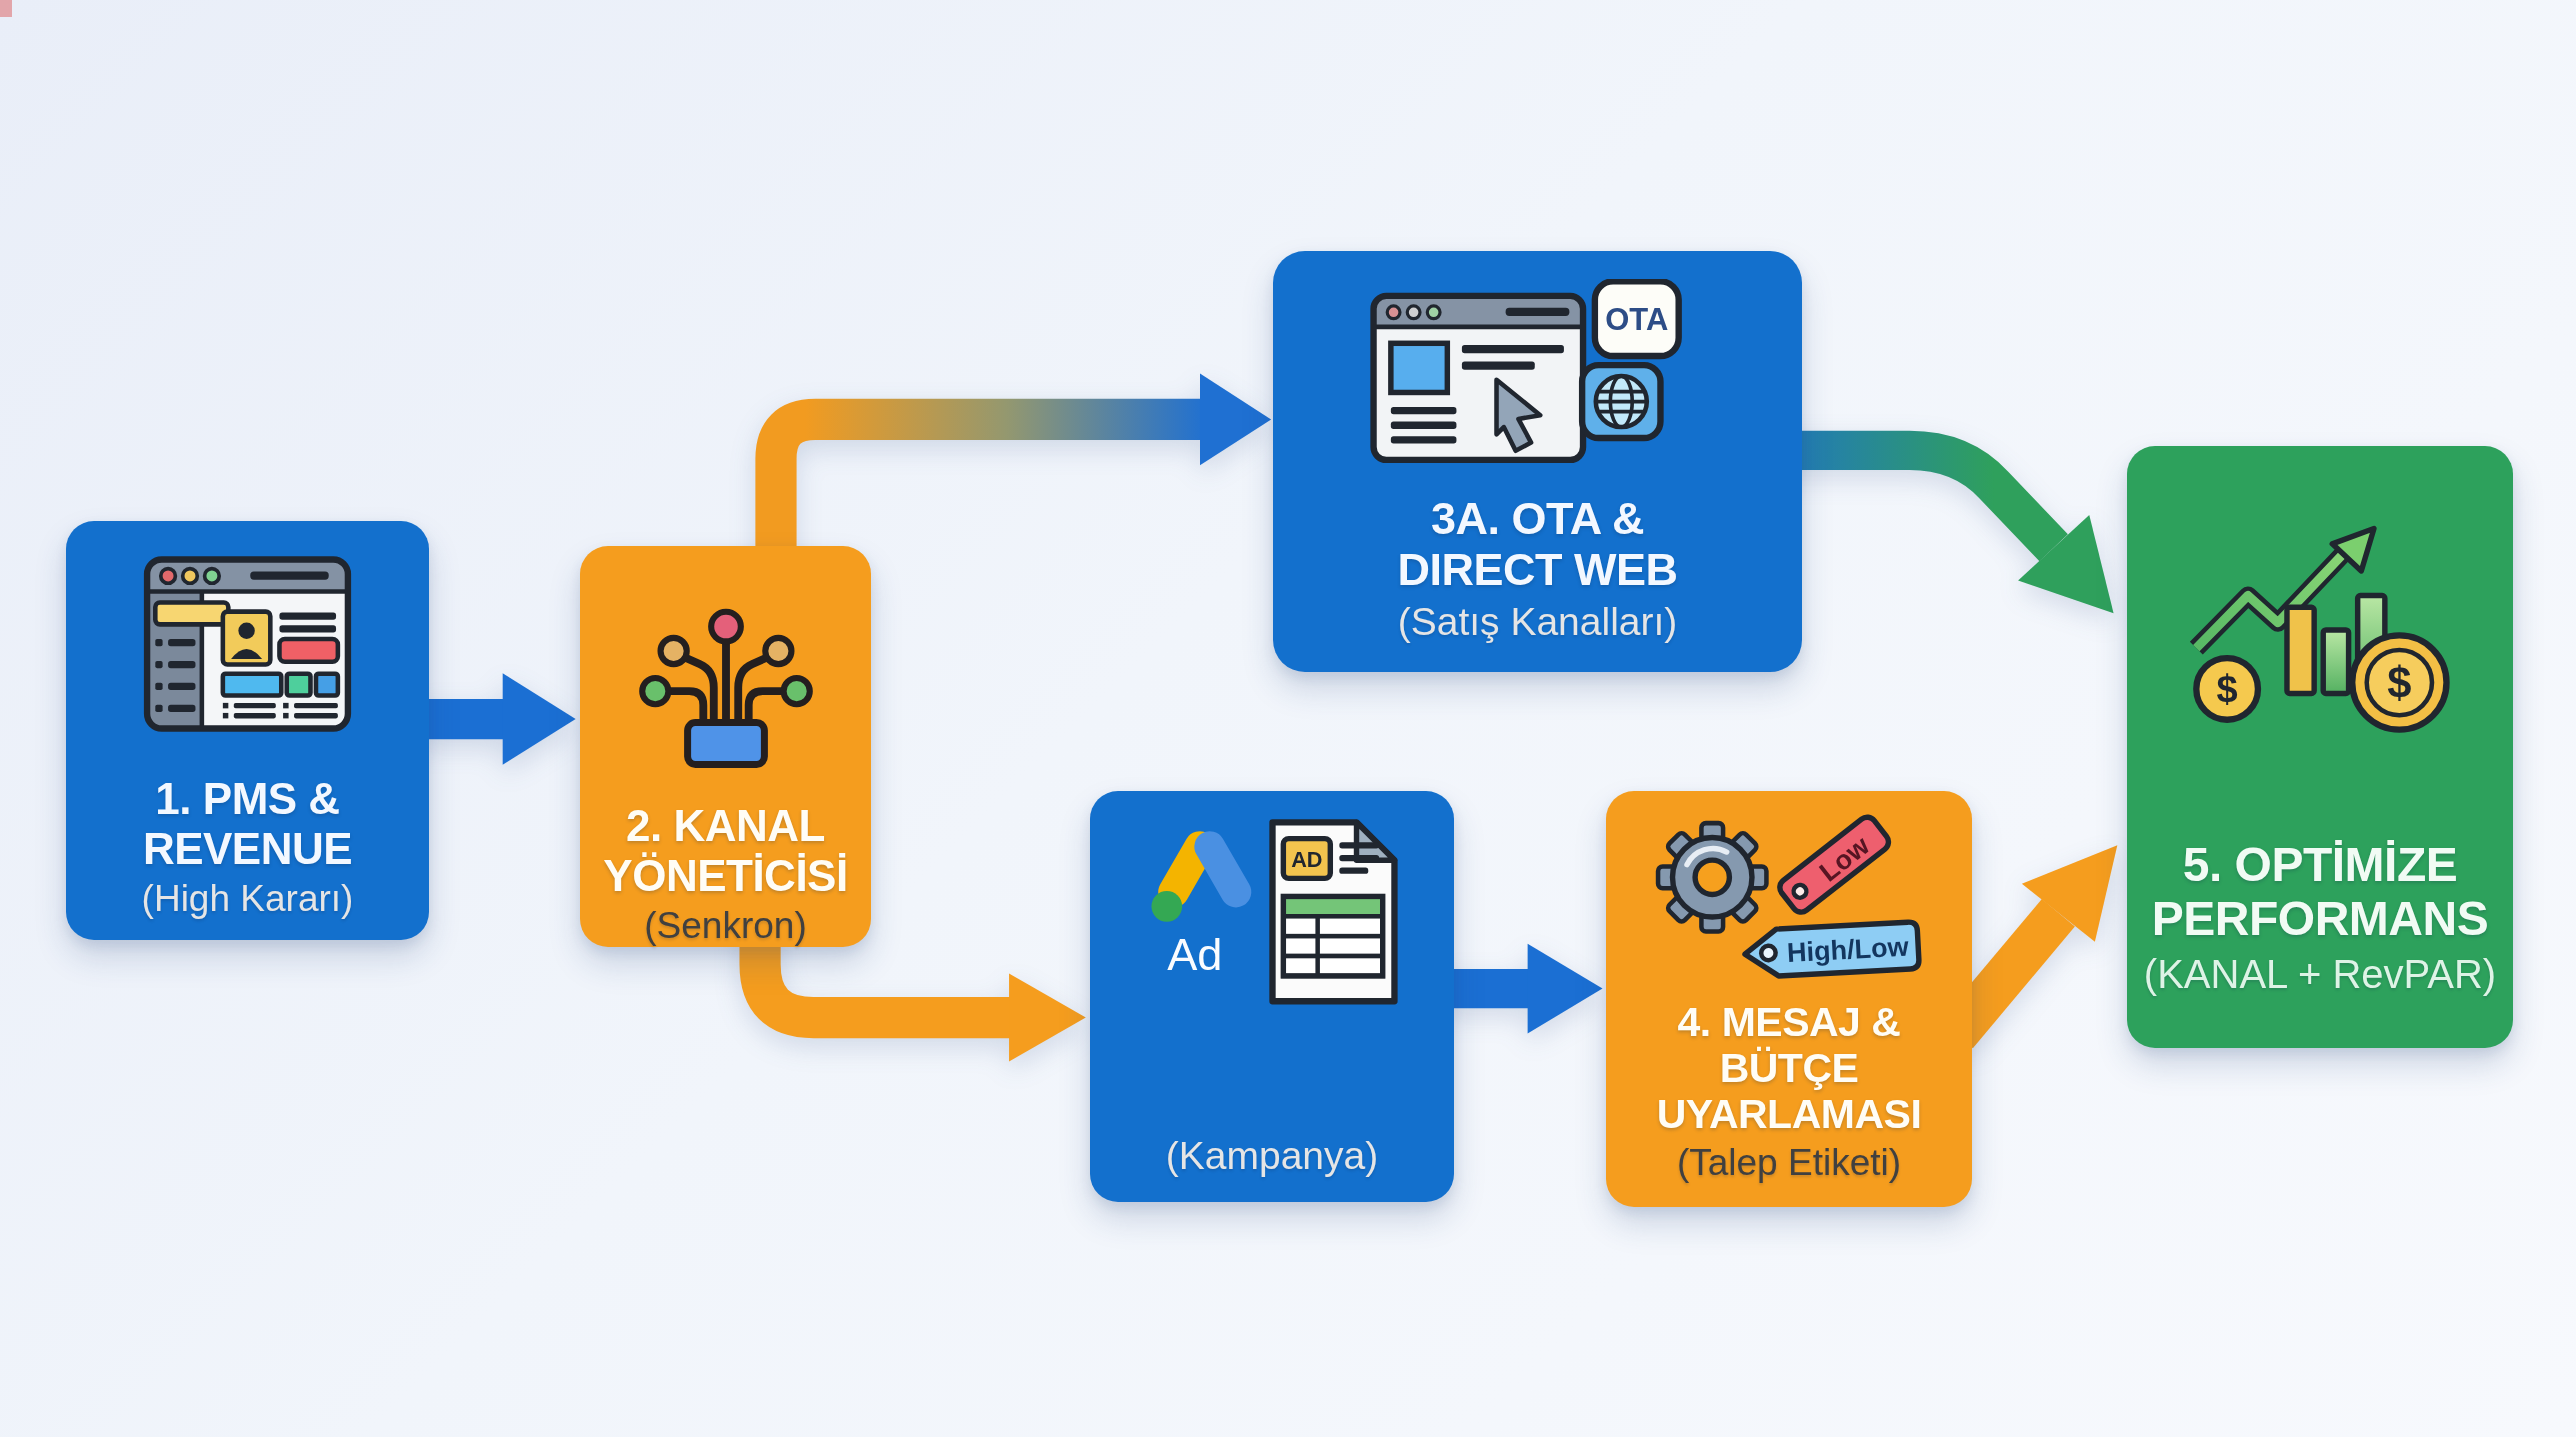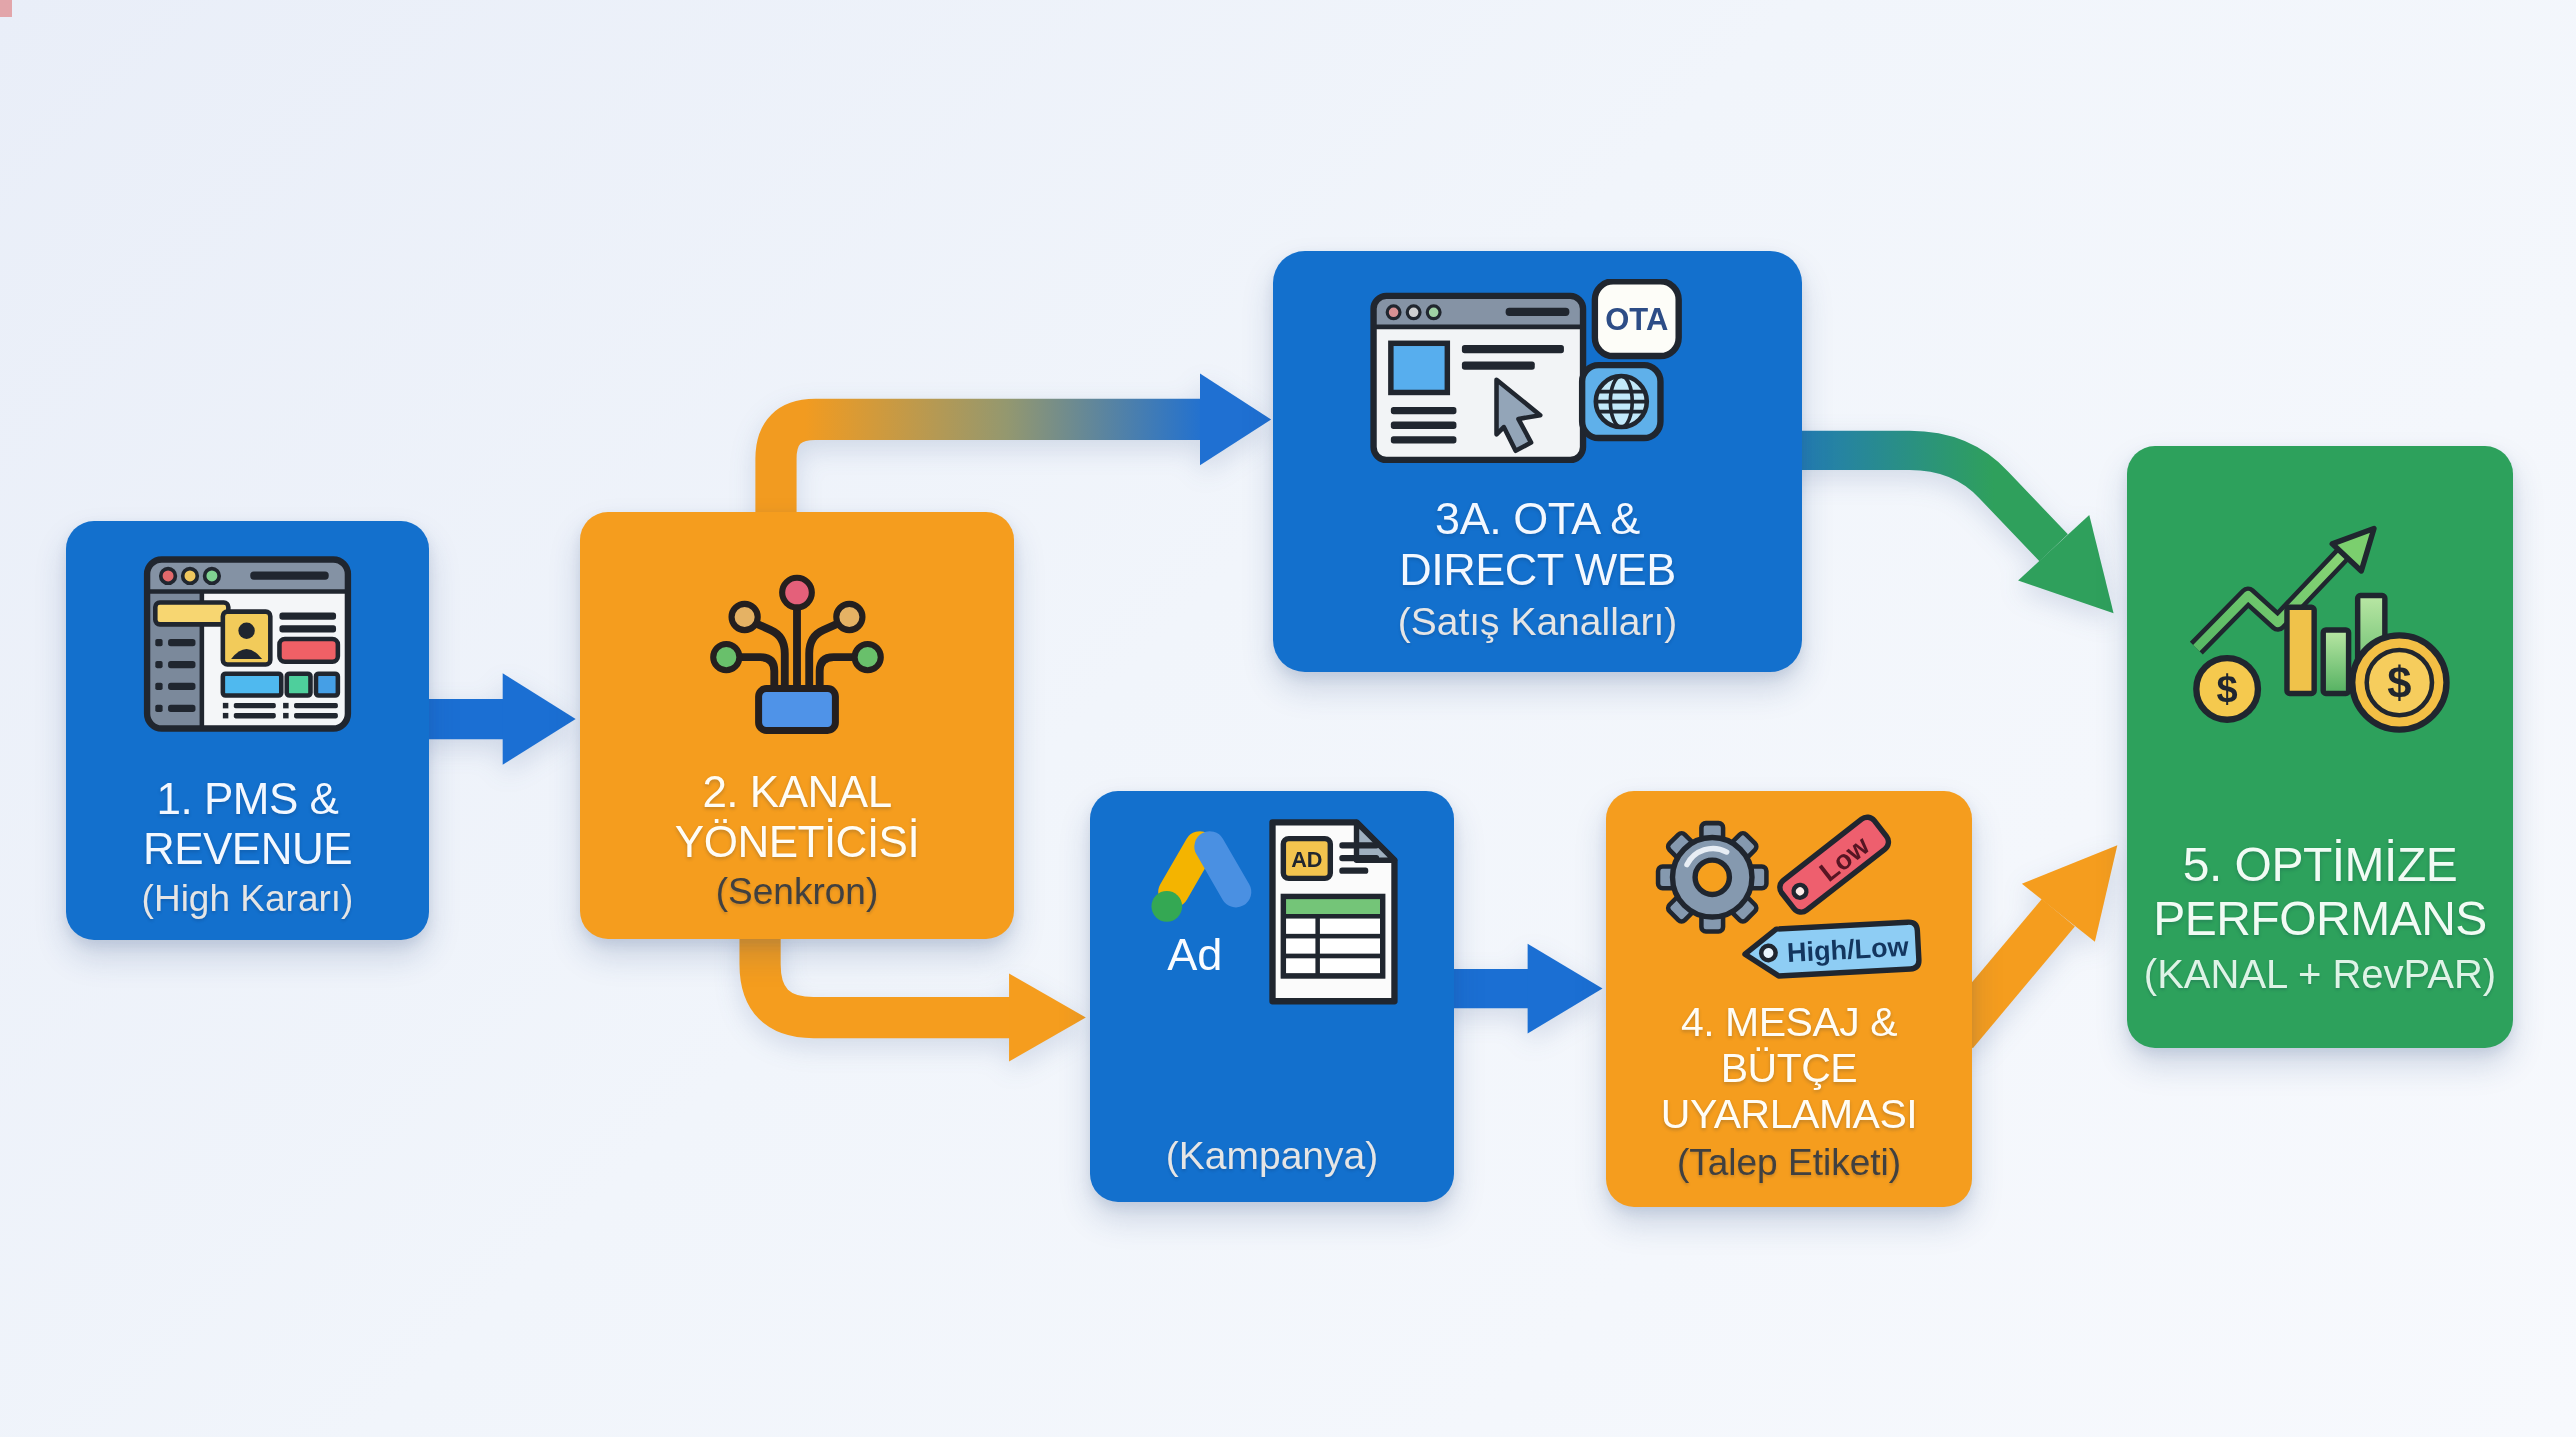--- a/index.html
+++ b/index.html
@@ -14,31 +14,31 @@
   .node{
     position:absolute;z-index:2;border-radius:28px;
     display:flex;flex-direction:column;justify-content:flex-end;align-items:center;
     text-align:center;
     box-shadow:0 17px 32px rgba(35,65,120,.18),0 5.6px 11.2px rgba(35,65,120,.10);
   }
   .node.blue{background:#1370cd}
   .node.orange{background:#f59d1e}
   .node.green{background:#2da15c}
   .icon-wrap{position:absolute;left:0;right:0;display:flex;justify-content:center}
-  .title{font-weight:normal;white-space:pre-line;letter-spacing:-0.5px;line-height:1.13;
+  .title{font-weight:bold;white-space:pre-line;letter-spacing:-0.5px;line-height:1.13;
          text-shadow:0 1.9px 3.7px rgba(15,35,70,.22)}
   .subtitle{margin-top:5.6px;line-height:1.1;text-shadow:0 1.9px 2.8px rgba(15,35,70,.18)}
   .blue .title{color:#f3f8ff}.blue .subtitle{color:#e5e5e5}
   .orange .title{color:#fffdf6}.orange .subtitle{color:#404040}
   .green .title{color:#f1fbf4}.green .subtitle{color:#def3e6}
 
   .b1{left:66px;top:521px;width:363px;height:399px;padding-bottom:20px}
   .b1 .icon-wrap{top:34px}.b1 .title{font-size:44px}.b1 .subtitle{font-size:37px}
 
-  .b2{left:580px;top:512px;width:434px;height:401px;padding-bottom:26px}
+  .b2{left:580px;top:546px;width:291px;height:401px;}
   .b2 .icon-wrap{top:26px}.b2 .title{font-size:44px}.b2 .subtitle{font-size:37px}
 
   .b3a{left:1273px;top:251px;width:529px;height:393px;padding-bottom:28px;border-radius:32px}
   .b3a .icon-wrap{top:28px}.b3a .title{font-size:45px}.b3a .subtitle{font-size:39px}
 
   .b3b{left:1090px;top:791px;width:364px;height:387px;padding-bottom:24px}
   .b3b .icon-wrap{top:24px}.b3b .title{font-size:41px}.b3b .subtitle{font-size:39px}
 
   .b4{left:1606px;top:791px;width:366px;height:393px;padding-bottom:22.5px}
   .b4 .icon-wrap{top:20.6px}.b4 .title{font-size:41px}.b4 .subtitle{font-size:37px}

